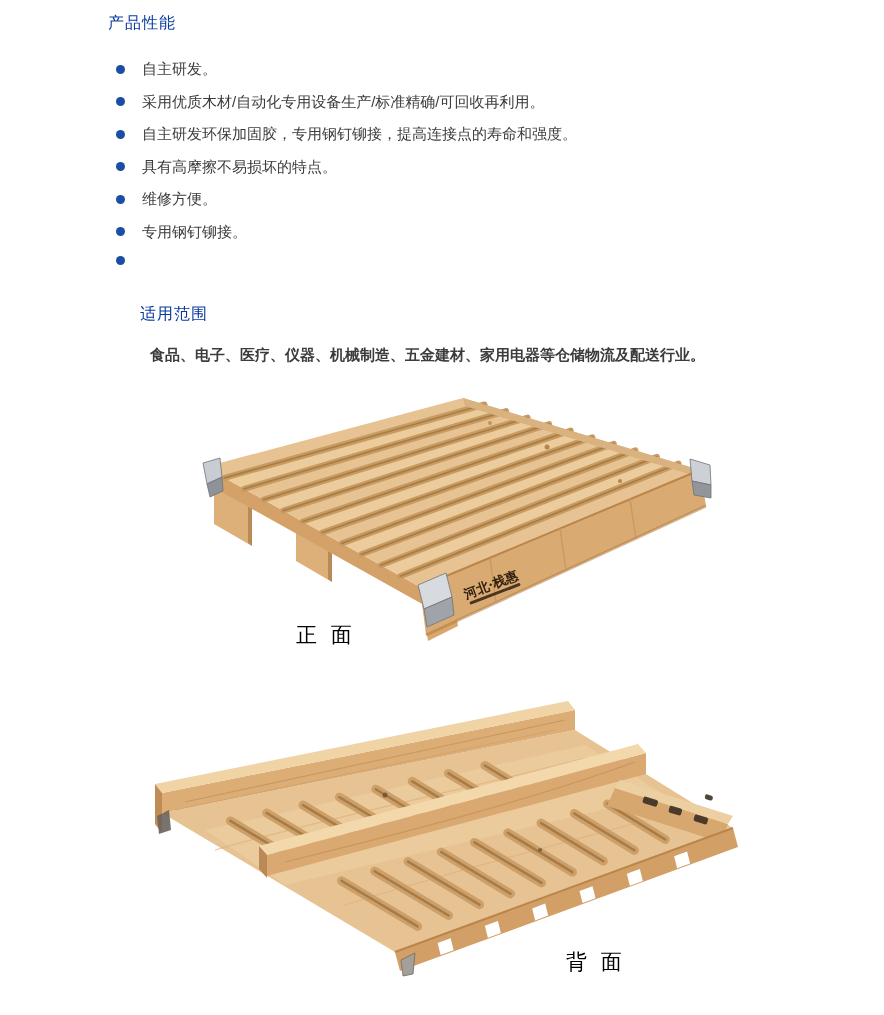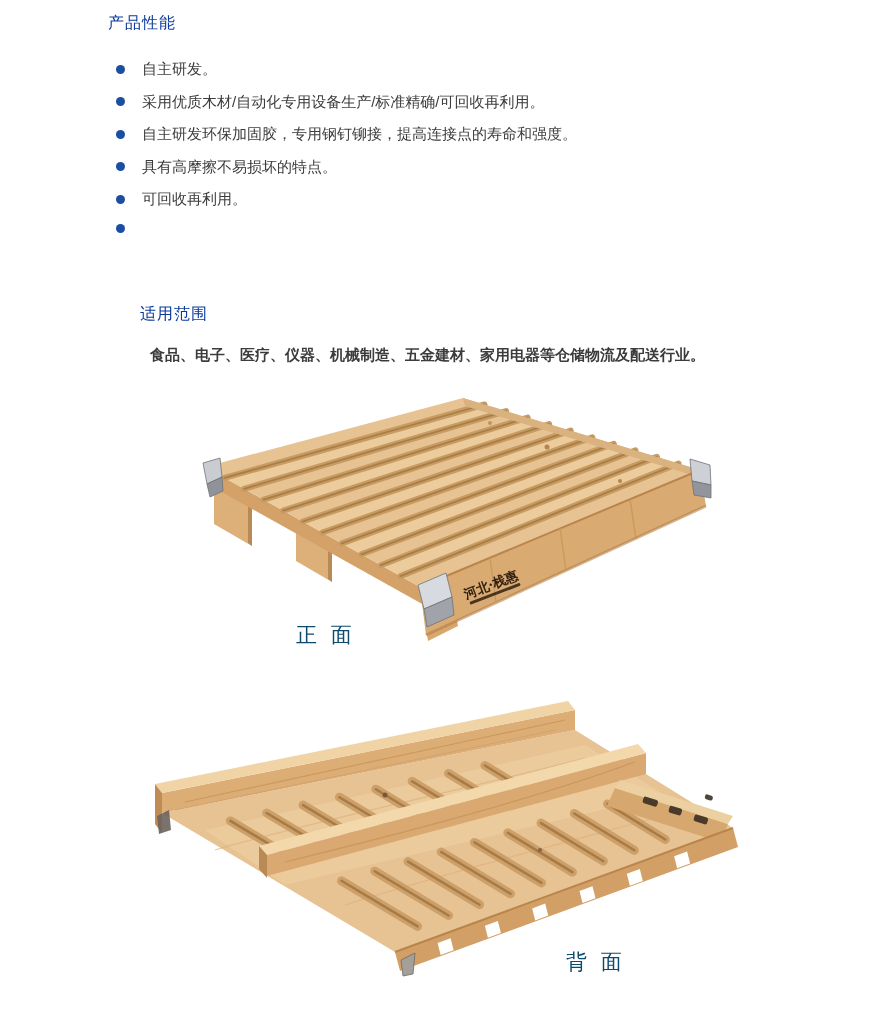--- a/index.html
+++ b/index.html
@@ -29,21 +29,21 @@
     margin-right:17px;flex:0 0 9px;
   }
   p.scope-text{
     position:absolute;left:150px;top:346px;margin:0;width:640px;
     font-size:15px;color:var(--body_text,#3c3c3c);font-weight:bold;
   }
   figure{position:absolute;margin:0;}
   #fig-front{left:190px;top:385px;width:540px;height:270px;}
   #fig-back{left:145px;top:690px;width:620px;height:310px;}
   figcaption{
-    position:absolute;font-size:21px;color:#0c4a6e;letter-spacing:4px;
+    position:absolute;font-size:21px;color:#000000;letter-spacing:4px;
     white-space:nowrap;font-weight:500;
   }
   #fig-front figcaption{left:106px;top:236px;}
   #fig-back figcaption{left:421px;top:258px;}
   svg{display:block;}
   .wb{fill:var(--wood_base,#e7c293);}
   .wf{fill:var(--wood_face,#d9aa72);}
   .groove{stroke:var(--wood_groove,#c79c63);stroke-width:6;stroke-linecap:round;fill:none;}
   .groove2{stroke:var(--wood_shadow,#a3763f);stroke-width:1.8;stroke-linecap:round;fill:none;opacity:.8;}
   .slot{stroke:#cda06a;stroke-width:9;stroke-linecap:round;fill:none;}
@@ -72,24 +72,28 @@
         <li>
           <span class="dot"></span>
           <span>自主研发环保加固胶，专用钢钉铆接，提高连接点的寿命和强度。</span>
         </li>
 
         <li>
           <span class="dot"></span>
           <span>具有高摩擦不易损坏的特点。</span>
         </li>
 
-
-        <li>
-          <span class="dot"></span>
-          <span>可回收再利用。</span>
+        <li>
+          <span class="dot"></span>
+          <span>维修方便。</span>
+        </li>
+
+        <li>
+          <span class="dot"></span>
+          <span>专用钢钉铆接。</span>
         </li>
 
         <li>
           <span class="dot"></span>
         </li>
       </ul>
   </section>
 
   <section>
     <h2 class="sec-title" id="scope-title">适用范围</h2>

